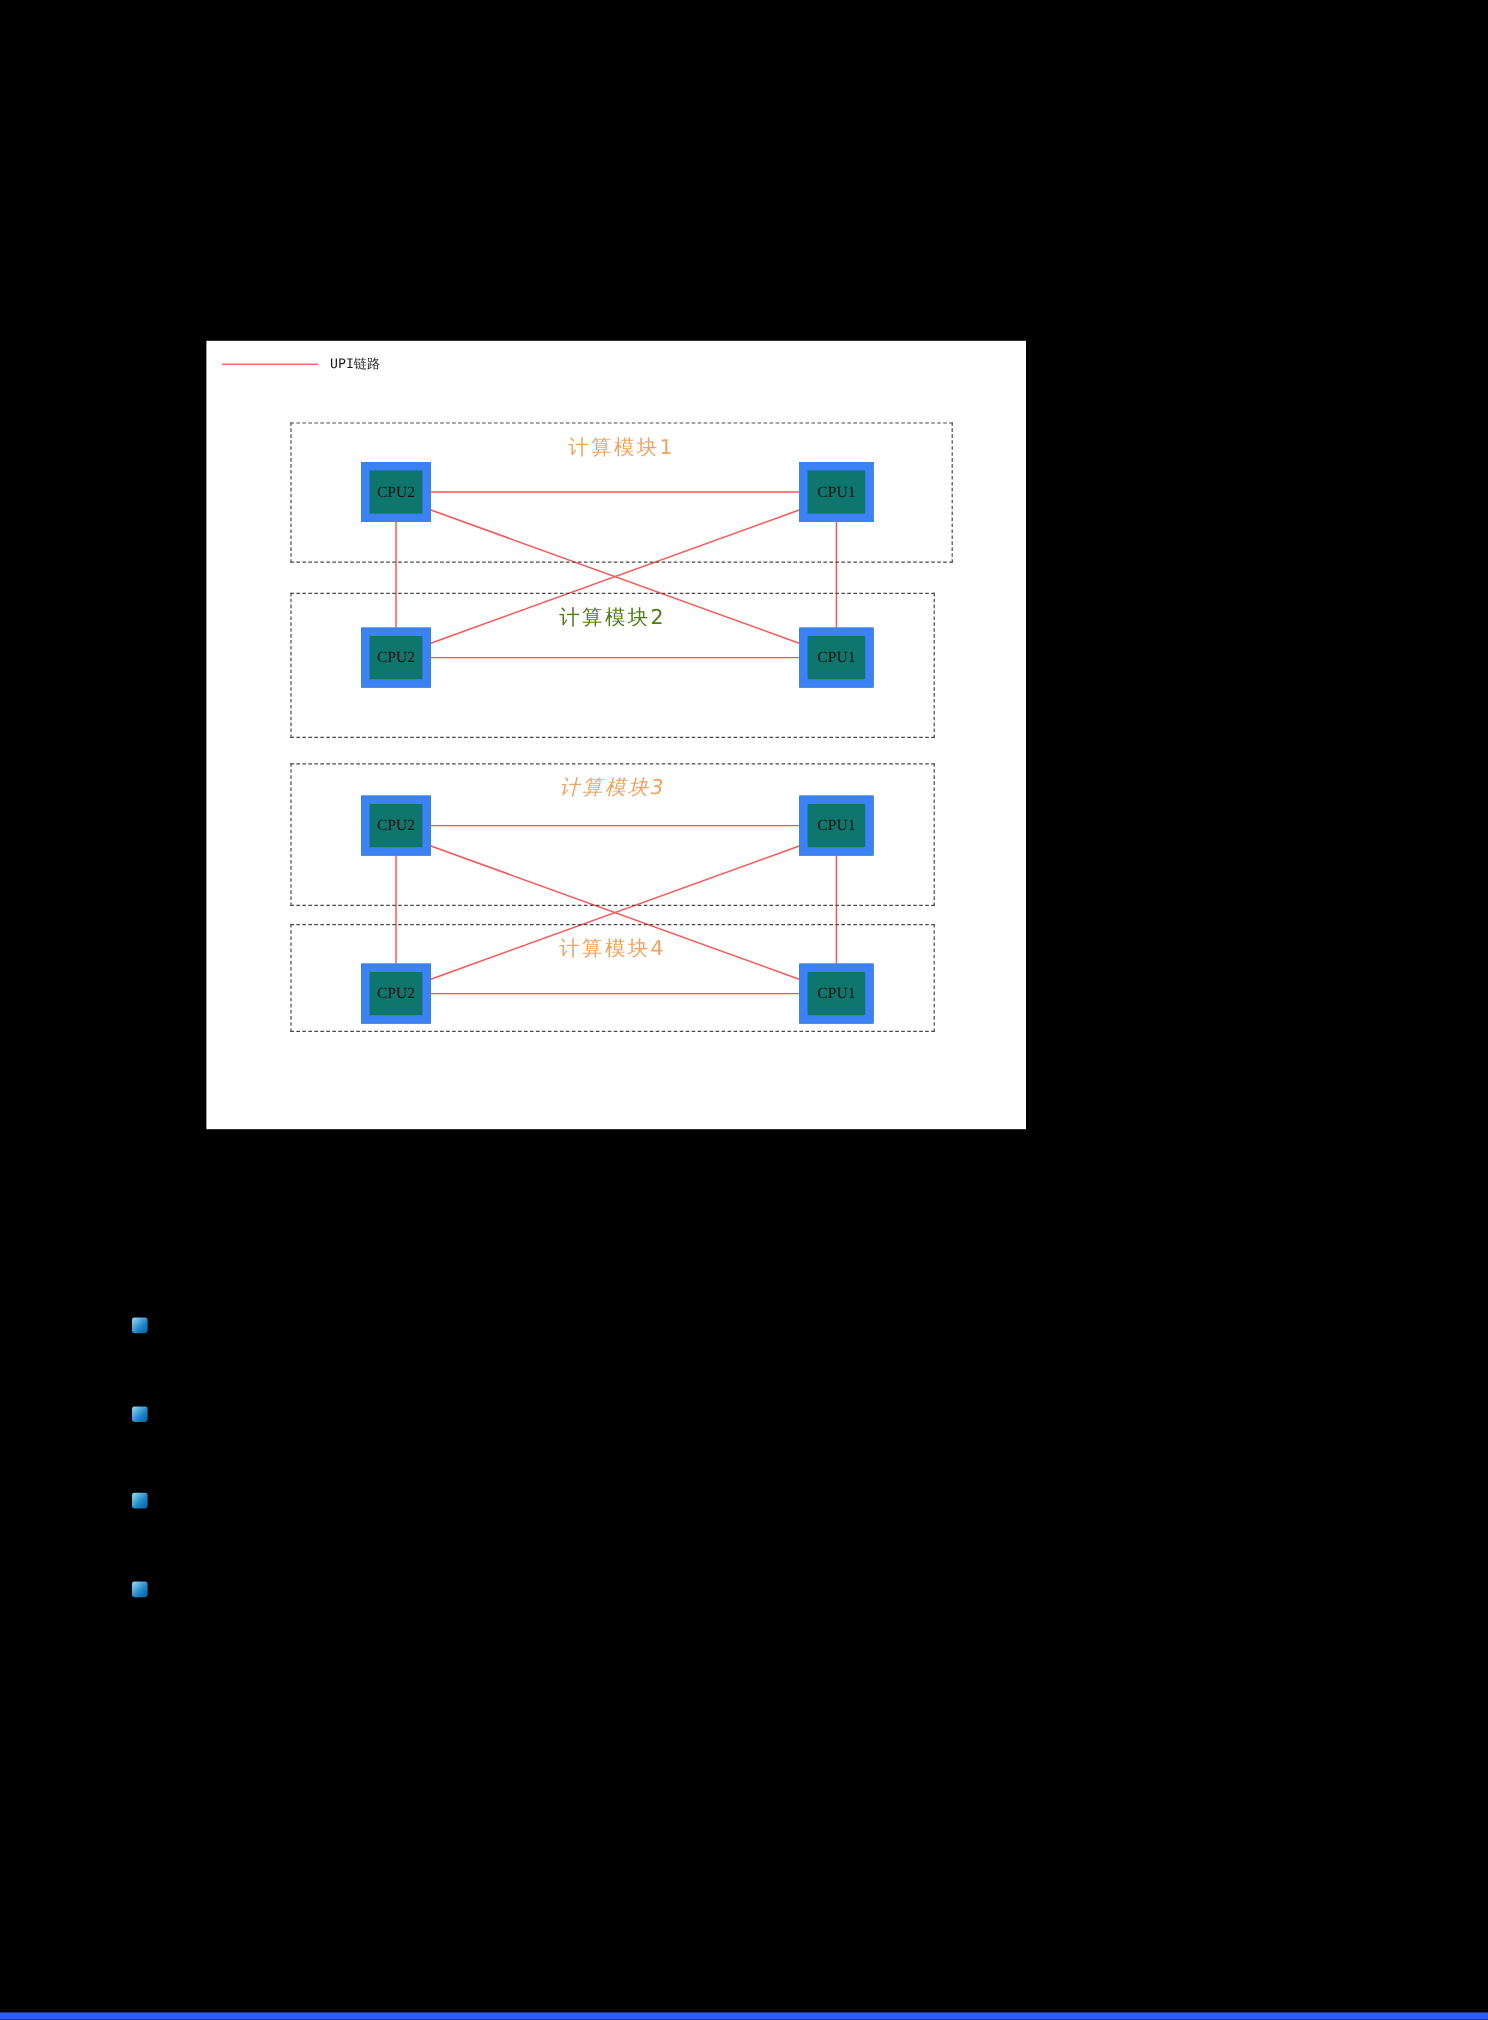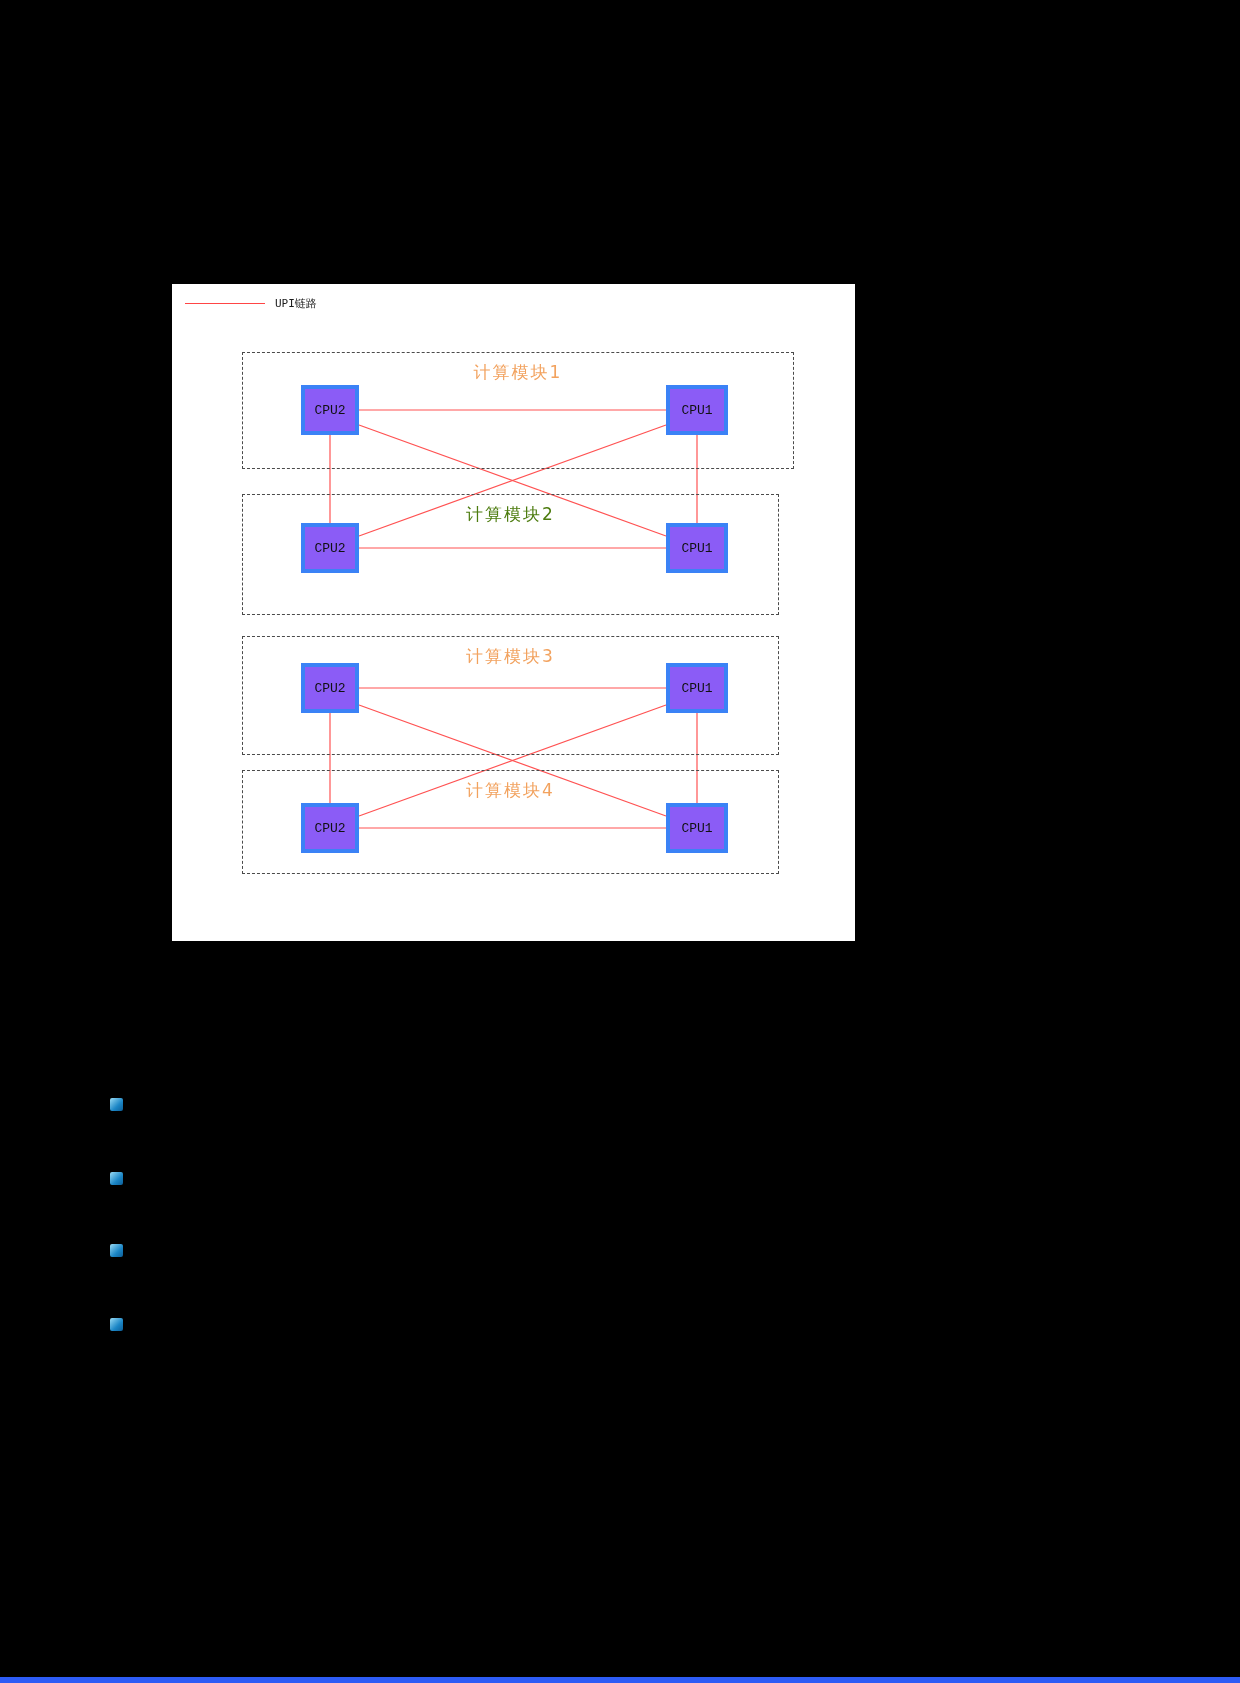--- a/index.html
+++ b/index.html
@@ -53,27 +53,27 @@
     left: 0;
     right: 0;
     top: 8px;
     text-align: center;
     font-size: 17px;
     letter-spacing: 2px;
     font-family: "DejaVu Sans", sans-serif;
   }
   .cpu {
     position: absolute;
-    background: #8b5cf6;
-    border: 4px solid #3b82f6;
+    background: #0f766e;
+    border: 7px solid #3b82f6;
     box-sizing: border-box;
     display: flex;
     align-items: center;
     justify-content: center;
-    font-family: Liberation Mono, monospace;
+    font-family: Liberation Serif, serif;
     font-size: 13px;
     color: #111111;
   }
   .note-bullet {
     position: absolute;
     width: 13px;
     height: 13px;
     border-radius: 2px;
   }
   .footer-bar {
@@ -109,25 +109,25 @@
         <div class="module-title" style="color: rgb(242, 162, 94);">计算模块1</div>
       </div>
       <div class="cpu" style="left: 129px; top: 101px; width: 58px; height: 50px;">CPU2</div>
       <div class="cpu" style="left: 494px; top: 101px; width: 62px; height: 50px;">CPU1</div>
       <div class="module" style="left: 70px; top: 210px; width: 537px; height: 121px; border-color: rgb(74, 74, 74);">
         <div class="module-title" style="color: #4d7c0f;">计算模块2</div>
       </div>
       <div class="cpu" style="left: 129px; top: 239px; width: 58px; height: 50px;">CPU2</div>
       <div class="cpu" style="left: 494px; top: 239px; width: 62px; height: 50px;">CPU1</div>
       <div class="module" style="left: 70px; top: 352px; width: 537px; height: 119px; border-color: rgb(74, 74, 74);">
-        <div class="module-title" style="color: rgb(242, 162, 94);">计算模块3</div>
+        <div class="module-title" style="color: rgb(242, 162, 94); font-style: italic;">计算模块3</div>
       </div>
       <div class="cpu" style="left: 129px; top: 379px; width: 58px; height: 50px;">CPU2</div>
       <div class="cpu" style="left: 494px; top: 379px; width: 62px; height: 50px;">CPU1</div>
-      <div class="module" style="left: 70px; top: 486px; width: 537px; height: 104px; border-color: rgb(74, 74, 74);">
+      <div class="module" style="left: 70px; top: 486px; width: 537px; height: 90px; border-color: rgb(74, 74, 74);">
         <div class="module-title" style="color: rgb(242, 162, 94);">计算模块4</div>
       </div>
       <div class="cpu" style="left: 129px; top: 519px; width: 58px; height: 50px;">CPU2</div>
       <div class="cpu" style="left: 494px; top: 519px; width: 62px; height: 50px;">CPU1</div>
     </div>
 </div>
 
 <div id="notes-layer">
     <div class="note-bullet" style="left: 110px; top: 1098px; background: linear-gradient(135deg, rgb(154, 220, 245) 0%, rgb(27, 134, 198) 60%, rgb(13, 94, 151) 100%);"></div>
     <div class="note-bullet" style="left: 110px; top: 1172px; background: linear-gradient(135deg, rgb(154, 220, 245) 0%, rgb(27, 134, 198) 60%, rgb(13, 94, 151) 100%);"></div>

